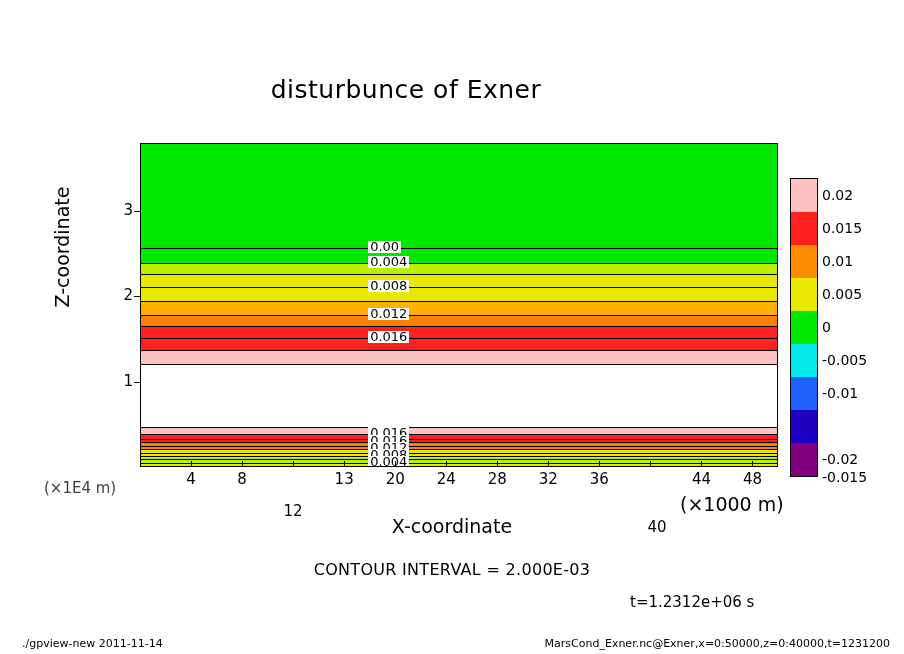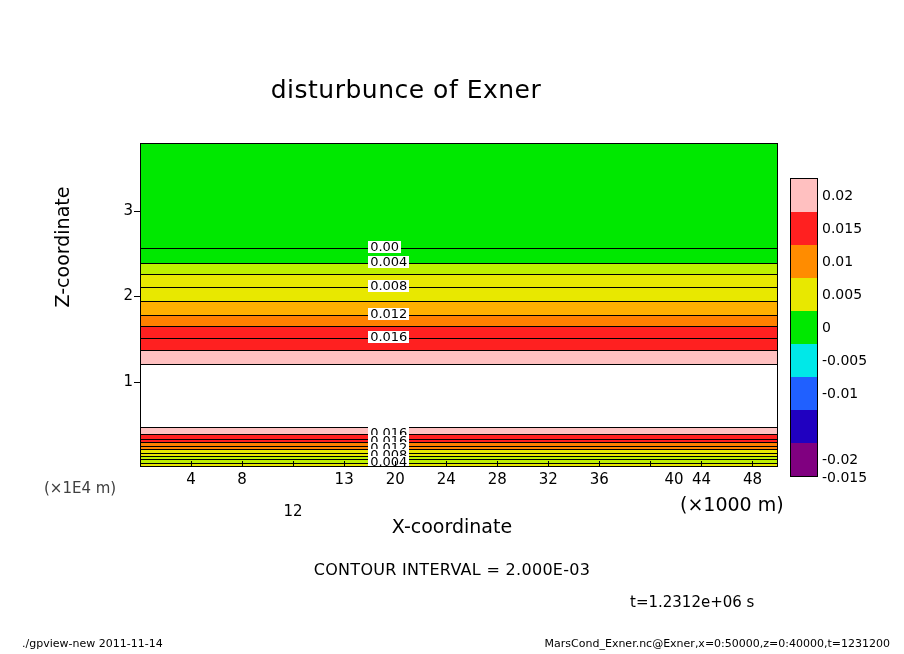--- a/index.html
+++ b/index.html
@@ -269,21 +269,21 @@
     <div class="xtick-label" style="left: 395.2px;">20</div>
     <div class="xtick" style="left: 446.24px;"></div>
     <div class="xtick-label" style="left: 446.24px;">24</div>
     <div class="xtick" style="left: 497.28px;"></div>
     <div class="xtick-label" style="left: 497.28px;">28</div>
     <div class="xtick" style="left: 548.32px;"></div>
     <div class="xtick-label" style="left: 548.32px;">32</div>
     <div class="xtick" style="left: 599.36px;"></div>
     <div class="xtick-label" style="left: 599.36px;">36</div>
     <div class="xtick" style="left: 650.4px;"></div>
-    <div class="xtick-label" style="left: 674px;">40</div>
+    <div class="xtick-label" style="left: 657px; margin-top: 48px;">40</div>
     <div class="xtick" style="left: 701.44px;"></div>
     <div class="xtick-label" style="left: 701.44px;">44</div>
     <div class="xtick" style="left: 752.48px;"></div>
     <div class="xtick-label" style="left: 752.48px;">48</div>
     <div class="ytick" style="top: 381.737px;"></div>
     <div class="ytick-label" style="top: 371.737px;">1</div>
     <div class="ytick" style="top: 296.474px;"></div>
     <div class="ytick-label" style="top: 286.474px;">2</div>
     <div class="ytick" style="top: 211.211px;"></div>
     <div class="ytick-label" style="top: 201.211px;">3</div>

